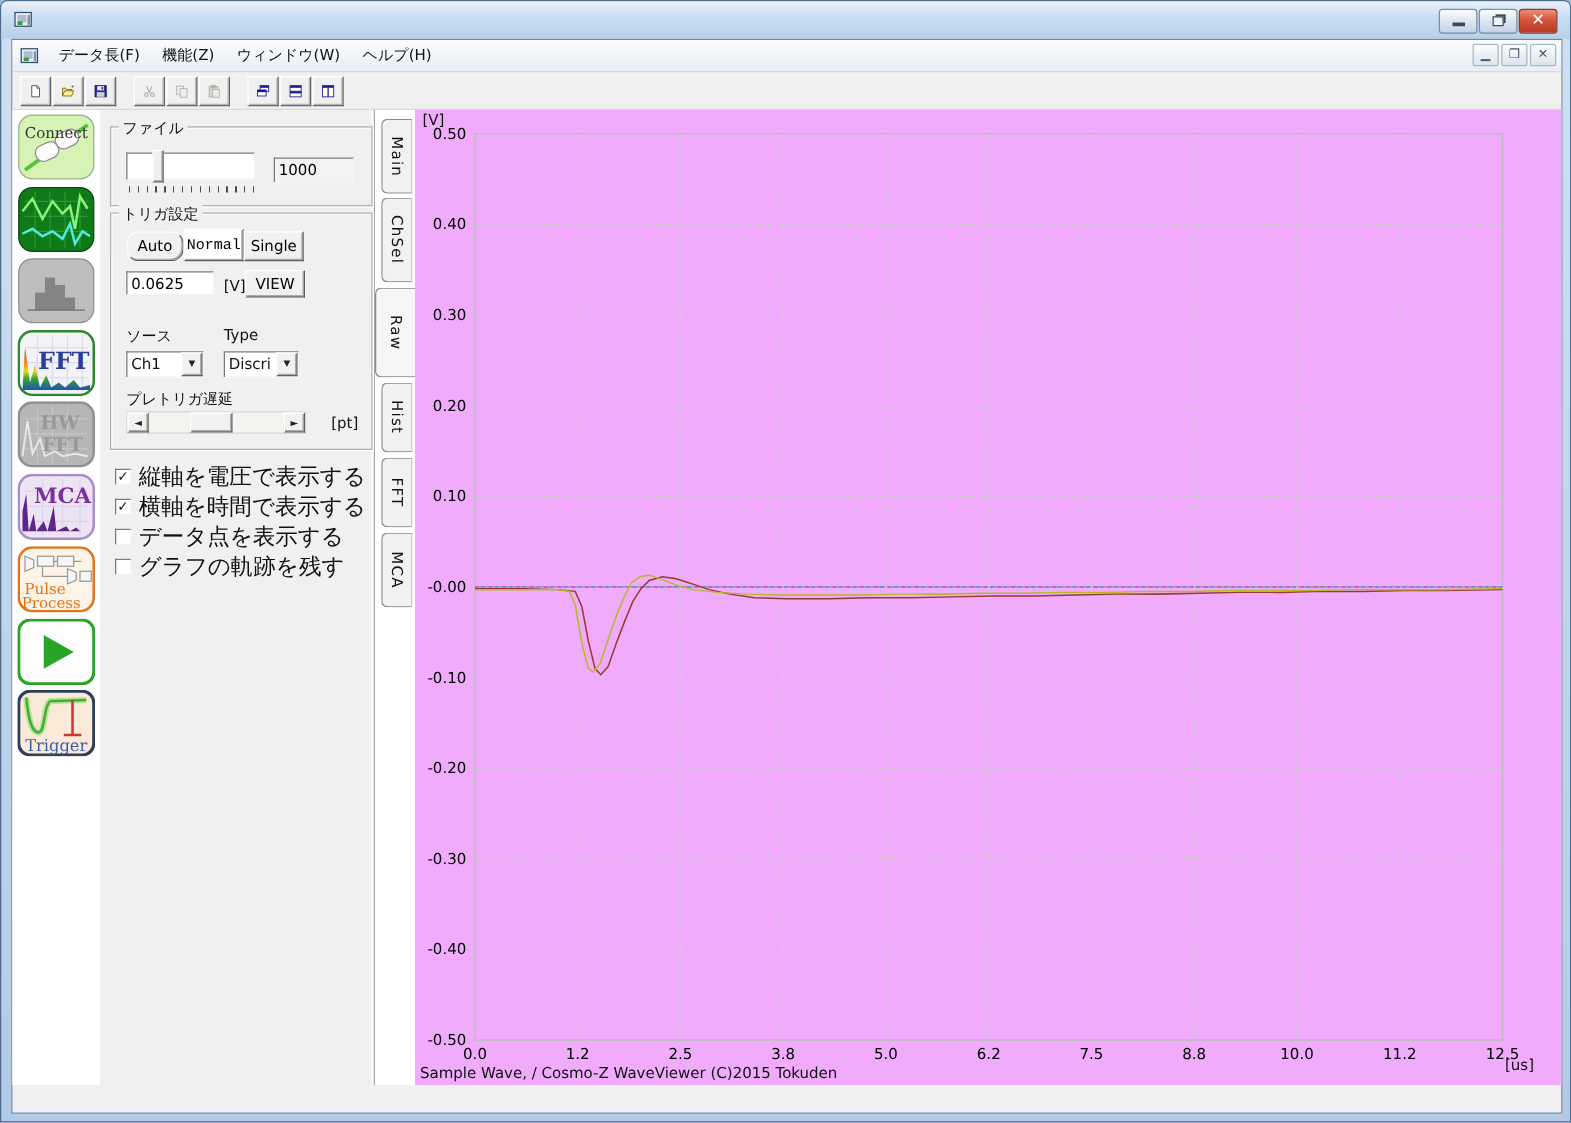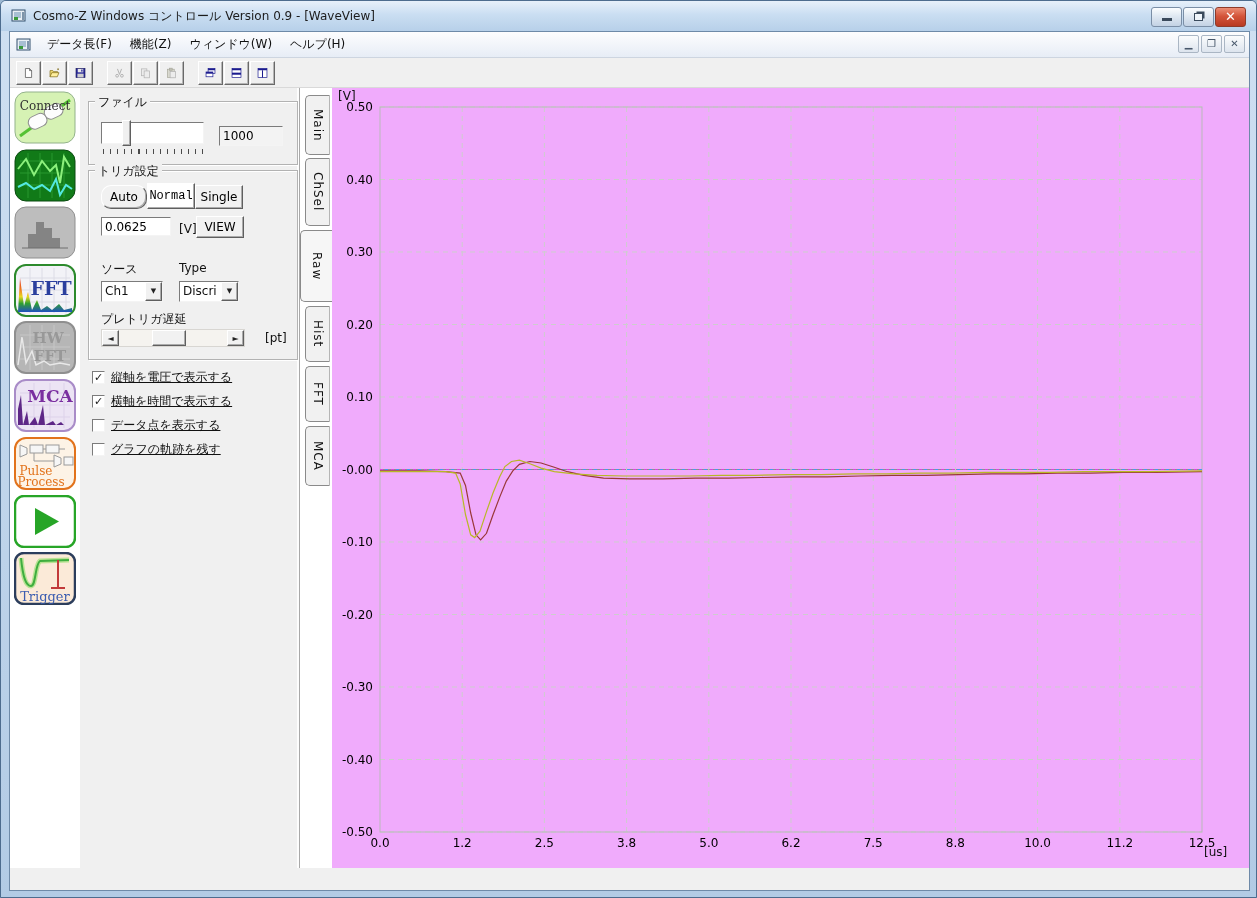--- a/index.html
+++ b/index.html
@@ -50,21 +50,21 @@
   .tb-channel{position:absolute;height:22px;border:1px solid;border-color:#7b7b7b #f4f4f4 #f4f4f4 #7b7b7b;background:#fff;}
   .tb-thumb{position:absolute;width:9px;height:26px;background:#f0f0f0;border:1px solid;border-color:#ffffff #5f5f5f #5f5f5f #ffffff;box-shadow:inset -1px -1px 0 #ababab;cursor:pointer;}
   .tb-ticks{position:absolute;height:5px;background:repeating-linear-gradient(90deg,#4a4a4a 0 1px,transparent 1px 7.1px);}
   
   .hscroll{position:absolute;height:18px;background:#f5f3ef;border:1px solid #d8d6d2;}
   .sb-arrow{position:absolute;top:0;width:17px;height:16px;background:#f1f1f1;border:1px solid;border-color:#ffffff #5f5f5f #5f5f5f #ffffff;box-shadow:inset -1px -1px 0 #ababab;font-size:8px;line-height:15px;text-align:center;color:#222;cursor:pointer;}
   .sb-thumb{position:absolute;top:0;width:34px;height:16px;background:#f1f1f1;border:1px solid;border-color:#ffffff #5f5f5f #5f5f5f #ffffff;box-shadow:inset -1px -1px 0 #ababab;cursor:pointer;}
   
   .cbrow{position:absolute;left:12px;display:flex;align-items:center;cursor:pointer;}
   .cbbox{width:13px;height:13px;border:1px solid;border-color:#7b7b7b #f4f4f4 #f4f4f4 #7b7b7b;background:#fff;margin-right:6px;font-size:11px;line-height:11px;text-align:center;color:#1a1a1a;font-weight:bold;}
-  .cblabel{font-size:12px;text-decoration:underline;}
+  .cblabel{font-size:18px;}
   
   #tabstrip{position:absolute;left:290px;top:0;width:32px;height:780px;background:#fff;}
   .vtab{position:absolute;left:5px;width:25px;background:#f1f1f1;border:1px solid #8a8a8a;border-radius:5px 0 0 5px;border-right:1px solid #b5b5b5;display:flex;align-items:center;justify-content:center;cursor:pointer;}
   .vtab span{writing-mode:vertical-rl;font-size:12px;color:#111;letter-spacing:1px;}
   .vtab.sel{left:0;width:32px;background:#f6f6f6;border-right:none;z-index:2;}
   
   #chartpanel{position:absolute;left:322px;top:0;width:917px;height:780px;background:#f0abfc;}
   #chart-svg{position:absolute;left:0;top:0;}
   .tick{font-family:"DejaVu Sans",sans-serif;font-size:12px;fill:#000;}
   #vlabel{position:absolute;left:6px;top:1px;font-size:12px;}
@@ -77,21 +77,20 @@
 
 <div id="window">
 
   <div id="titlebar">
     <svg class="app-icon" viewBox="0 0 16 16">
         <rect x="1" y="2" width="13" height="11" fill="#e9eff5" stroke="#33506e"></rect>
         <rect x="3" y="4" width="7" height="6" fill="#a8bfd2"></rect>
         <rect x="3" y="9" width="4" height="3" fill="#3a9a3a"></rect>
         <rect x="11" y="4" width="2" height="8" fill="#7d94aa"></rect>
       </svg>
-    <span id="title-text">Cosmo-Z Windows コントロール Version 0.9 - [WaveView]</span>
     <div class="capbtns">
       <div class="capbtn">
           <div class="glyph-min"></div>
         </div>
       <div class="capbtn">
           <div class="glyph-restore"></div>
         </div>
       <div class="capbtn close">
           <div class="glyph-close">✕</div>
         </div>
@@ -412,18 +411,19 @@
             <text x="787.8" y="759" text-anchor="middle" class="tick">11.2</text>
             <text x="870.0" y="759" text-anchor="middle" class="tick">12.5</text>
             <rect x="48" y="19" width="822" height="725" fill="none" stroke="#b9b9b9"></rect>
             <polyline points="48.0,381.5 870.0,381.5" fill="none" stroke="#dd44dd" stroke-width="1.2" stroke-dasharray="3 8" stroke-dashoffset="0"></polyline>
             <polyline points="48.0,381.5 870.0,381.5" fill="none" stroke="#4499ee" stroke-width="1.2" stroke-dasharray="3 8" stroke-dashoffset="6"></polyline>
             <polyline points="48.0,382.9 87.5,382.9 113.8,383.7 128.2,385.1 133.5,397.4 138.7,425.0 144.0,446.8 148.6,451.8 154.5,445.3 161.1,426.5 167.7,409.1 174.3,393.1 180.8,382.9 187.4,376.4 197.9,373.5 209.1,375.0 222.3,379.3 235.4,383.7 251.9,387.3 271.6,390.2 297.9,390.9 330.8,390.9 363.6,390.2 396.5,390.2 429.4,389.5 462.3,388.8 495.2,388.8 528.0,388.0 560.9,387.3 593.8,387.3 626.7,386.6 659.6,385.9 692.4,385.9 725.3,385.1 758.2,385.1 791.1,384.4 824.0,384.4 870.0,383.7" fill="none" stroke="#993838" stroke-width="1.2"></polyline>
             <polyline points="48.0,383.7 87.5,383.7 113.8,383.7 123.6,385.1 128.2,396.0 133.5,426.5 138.7,446.8 142.7,449.6 148.0,443.1 154.5,423.6 161.1,404.7 167.7,388.8 172.9,378.6 179.5,373.5 187.4,372.1 197.9,375.7 209.1,380.1 222.3,383.7 242.0,385.9 265.0,387.3 291.3,388.0 324.2,388.0 357.1,388.0 390.0,387.3 422.8,387.3 455.7,386.6 488.6,386.6 521.5,385.9 554.4,385.9 587.2,385.1 620.1,385.1 653.0,384.4 685.9,384.4 718.8,384.4 751.6,383.7 784.5,383.7 817.4,383.7 870.0,382.9" fill="none" stroke="#b8b825" stroke-width="1.2"></polyline>
           </svg>
         <div id="vlabel">[V]</div>
         <div id="uslabel">[us]</div>
+        <div id="caption">Sample Wave, / Cosmo-Z WaveViewer (C)2015 Tokuden</div>
       </div>
 
     </div>
   </div>
   <div id="bottomframe"></div>
 </div>
 
 </body></html>

